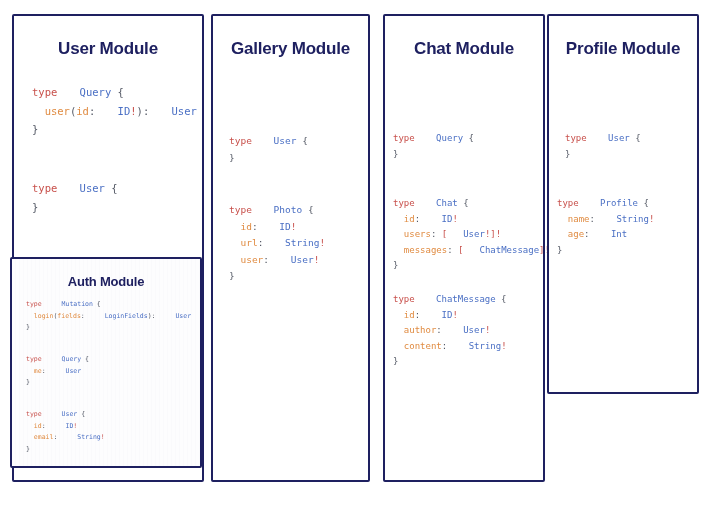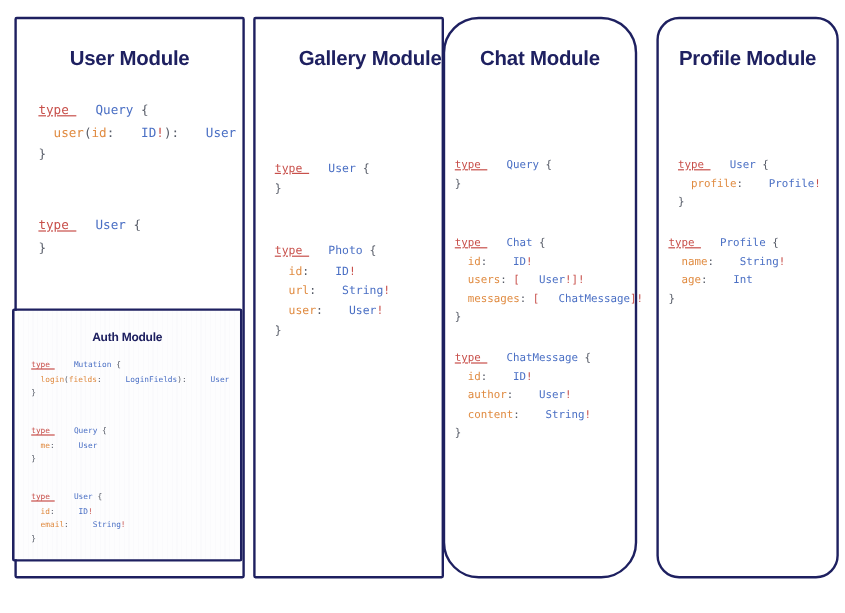--- a/index.html
+++ b/index.html
@@ -29,34 +29,34 @@
 
   .card-title {
     text-align: center;
     font-family: "Liberation Sans", sans-serif;
     font-weight: bold;
     color: #1e2060;
     letter-spacing: -0.2px;
   }
 
   .title-lg { font-size: 17px; line-height: 21px; }
-  .title-sm { font-size: 10px; line-height: 17px; }
+  .title-sm { font-size: 13px; line-height: 17px; }
 
   
   .code {
     font-family: "DejaVu Sans Mono", "Liberation Mono", monospace;
     white-space: pre;
     color: #555a66;
   }
   .code-lg { font-size: 10.5px; line-height: 18.5px; }
   .code-md { font-size: 9.5px; line-height: 16.5px; }
   .code-sm { font-size: 6.5px; line-height: 11.6px; }
 
   
-  .k  { color: #c8504b; text-decoration: underline; }   
+  .k  { color: #c8504b; }   
   .t  { color: #4a6fc4; margin-left: 16px; }   
   .f  { color: #e08b41; }   
   .p  { color: #555a66; }   
   .b  { color: #c8504b; }   
 
   
   .nested {
     position: absolute;
     border: 2px solid #1e2060;
     border-radius: 2px;
@@ -85,43 +85,43 @@
 
       <div class="code-wrap code code-sm" style="left:14px; top:40px;"><div><span class="k">type </span><span class="t">Mutation</span><span class="p"> {</span></div><div><span class="p">  </span><span class="f">login</span><span class="p">(</span><span class="f">fields</span><span class="p">: </span><span class="t">LoginFields</span><span class="p">): </span><span class="t">User</span></div><div><span class="p">}</span></div></div>
 
       <div class="code-wrap code code-sm" style="left:14px; top:95px;"><div><span class="k">type </span><span class="t">Query</span><span class="p"> {</span></div><div><span class="p">  </span><span class="f">me</span><span class="p">: </span><span class="t">User</span></div><div><span class="p">}</span></div></div>
 
       <div class="code-wrap code code-sm" style="left:14px; top:150px;"><div><span class="k">type </span><span class="t">User</span><span class="p"> {</span></div><div><span class="p">  </span><span class="f">id</span><span class="p">: </span><span class="t">ID</span><span class="b">!</span></div><div><span class="p">  </span><span class="f">email</span><span class="p">: </span><span class="t">String</span><span class="b">!</span></div><div><span class="p">}</span></div></div>
     </div>
   </div>
 
   <div class="card" style="left:211px; top:14px; width:159px; height:468px;">
-    <div class="card-title title-lg" style="margin-top:22px;text-align:right;">Gallery Module</div>
+    <div class="card-title title-lg" style="margin-top:22px;">Gallery Module</div>
 
     <div class="code-wrap code code-md" style="left:16px; top:117px;"><div><span class="k">type </span><span class="t">User</span><span class="p"> {</span></div><div><span class="p">}</span></div></div>
 
     <div class="code-wrap code code-md" style="left:16px; top:186px;"><div><span class="k">type </span><span class="t">Photo</span><span class="p"> {</span></div><div><span class="p">  </span><span class="f">id</span><span class="p">: </span><span class="t">ID</span><span class="b">!</span></div><div><span class="p">  </span><span class="f">url</span><span class="p">: </span><span class="t">String</span><span class="b">!</span></div><div><span class="p">  </span><span class="f">user</span><span class="p">: </span><span class="t">User</span><span class="b">!</span></div><div><span class="p">}</span></div></div>
   </div>
 
-  <div class="card" style="left:369px; top:14px; width:162px; height:468px;border-radius:30px;">
+  <div class="card" style="left:383px; top:14px; width:162px; height:468px;">
     <div class="card-title title-lg" style="margin-top:22px;">Chat Module</div>
 
     <div class="code-wrap code code-sm" style="left:8px; top:115px;
          font-size:9px; line-height:15.5px;"><div><span class="k">type </span><span class="t">Query</span><span class="p"> {</span></div><div><span class="p">}</span></div></div>
 
     <div class="code-wrap code code-sm" style="left:8px; top:180px;
          font-size:9px; line-height:15.5px;"><div><span class="k">type </span><span class="t">Chat</span><span class="p"> {</span></div><div><span class="p">  </span><span class="f">id</span><span class="p">: </span><span class="t">ID</span><span class="b">!</span></div><div><span class="p">  </span><span class="f">users</span><span class="p">: </span><span class="b">[</span><span class="t">User</span><span class="b">!]</span><span class="b">!</span></div><div><span class="p">  </span><span class="f">messages</span><span class="p">: </span><span class="b">[</span><span class="t">ChatMessage</span><span class="b">]</span><span class="b">!</span></div><div><span class="p">}</span></div></div>
 
     <div class="code-wrap code code-sm" style="left:8px; top:276px;
          font-size:9px; line-height:15.5px;"><div><span class="k">type </span><span class="t">ChatMessage</span><span class="p"> {</span></div><div><span class="p">  </span><span class="f">id</span><span class="p">: </span><span class="t">ID</span><span class="b">!</span></div><div><span class="p">  </span><span class="f">author</span><span class="p">: </span><span class="t">User</span><span class="b">!</span></div><div><span class="p">  </span><span class="f">content</span><span class="p">: </span><span class="t">String</span><span class="b">!</span></div><div><span class="p">}</span></div></div>
   </div>
 
-  <div class="card" style="left:547px; top:14px; width:152px; height:468px;border-radius:19px;">
+  <div class="card" style="left:547px; top:14px; width:152px; height:380px;">
     <div class="card-title title-lg" style="margin-top:22px;">Profile Module</div>
 
     <div class="code-wrap code code-sm" style="left:16px; top:115px;
-         font-size:9px; line-height:15.5px;"><div><span class="k">type </span><span class="t">User</span><span class="p"> {</span></div><div><span class="p">  </span><span class="f">profile</span><span class="p">: </span><span class="t">Profile</span><span class="b">!</span></div><div><span class="p">}</span></div></div>
+         font-size:9px; line-height:15.5px;"><div><span class="k">type </span><span class="t">User</span><span class="p"> {</span></div><div><span class="p">}</span></div></div>
 
     <div class="code-wrap code code-sm" style="left:8px; top:180px;
          font-size:9px; line-height:15.5px;"><div><span class="k">type </span><span class="t">Profile</span><span class="p"> {</span></div><div><span class="p">  </span><span class="f">name</span><span class="p">: </span><span class="t">String</span><span class="b">!</span></div><div><span class="p">  </span><span class="f">age</span><span class="p">: </span><span class="t">Int</span></div><div><span class="p">}</span></div></div>
   </div>
 
 </div>
 
 </body></html>

